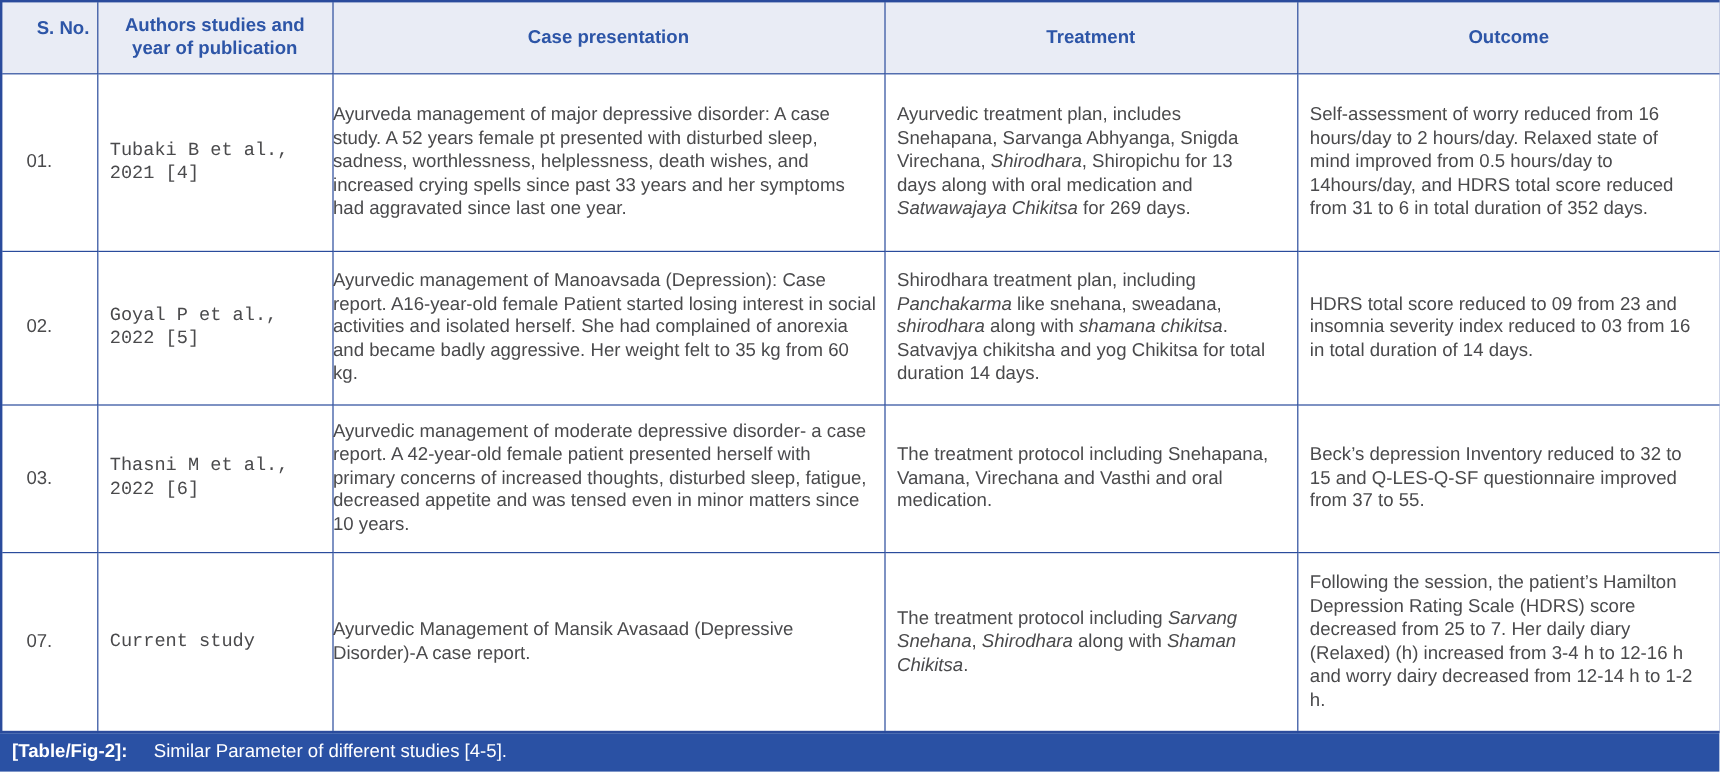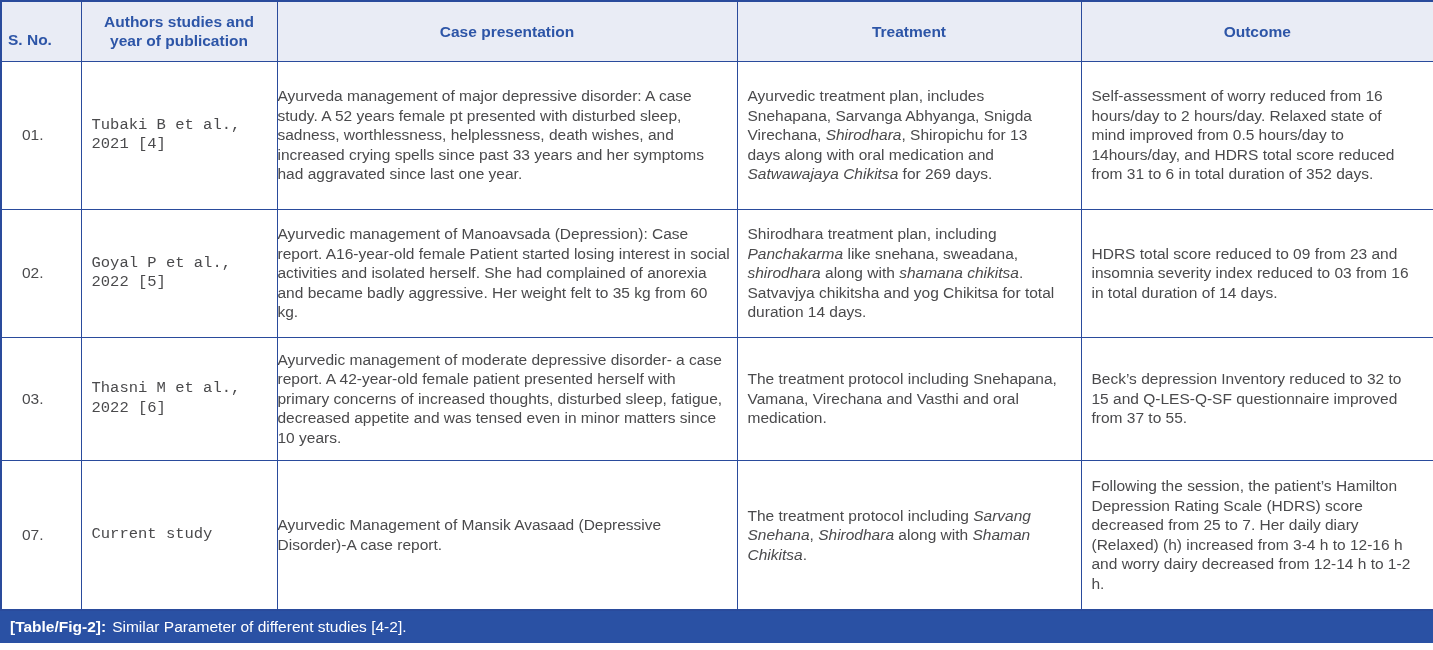--- a/index.html
+++ b/index.html
@@ -36,21 +36,21 @@
   thead th {
     background: #e9ecf5;
     color: #2d55a7;
     font-size: 15.5px;
     font-weight: bold;
     text-align: center;
     height: 60px;
     padding: 4px 6px;
     line-height: 19px;
   }
-  thead th.h-sno { text-align: left; vertical-align: bottom; padding-bottom: 12px; }
+  thead th.h-sno { text-align: right; vertical-align: bottom; padding-bottom: 28px; }
 
   tbody td {
     color: #4a4a4c;
     font-size: 15.5px;
     line-height: 19.5px;
     text-align: left;
     padding: 6px 10px;
     background: #ffffff;
   }
   td.cell-sno     { padding-left: 20px; }
@@ -70,21 +70,21 @@
     width: 1433px;
     height: 32px;
     box-sizing: border-box;
     background: #2a51a4;
     color: #ffffff;
     font-size: 15.5px;
     display: flex;
     align-items: center;
     padding-left: 10px;
   }
-  .caption-bar .cap-label { font-weight: bold; margin-right: 6px; }
+  .caption-bar .cap-label { font-weight: bold; margin-right: 22px; }
 </style>
 </head>
 <body>
 
 <div class="figure">
   <table class="study-table">
     <colgroup>
       <col class="c-sno">
         <col class="c-authors">
         <col class="c-case">
@@ -126,15 +126,15 @@
         <td class="cell-sno">07.</td>
         <td class="cell-authors">Current study</td>
         <td class="cell-case">Ayurvedic Management of Mansik Avasaad (Depressive Disorder)-A case report.</td>
         <td class="cell-treat"><span>The treatment protocol including </span><span class="it">Sarvang Snehana</span><span>, </span><span class="it">Shirodhara</span><span> along with </span><span class="it">Shaman Chikitsa</span><span>.</span></td>
         <td class="cell-outcome">Following the session, the patient’s Hamilton Depression Rating Scale (HDRS) score decreased from 25 to 7. Her daily diary (Relaxed) (h) increased from 3-4 h to 12-16 h and worry dairy decreased from 12-14 h to 1-2 h.</td>
       </tr>
     </tbody>
   </table>
   <div class="caption-bar">
     <span class="cap-label">[Table/Fig-2]:</span>
-    <span class="cap-text">Similar Parameter of different studies [4-2].</span>
+    <span class="cap-text">Similar Parameter of different studies [4-5].</span>
   </div>
 </div>
 
 </body></html>

